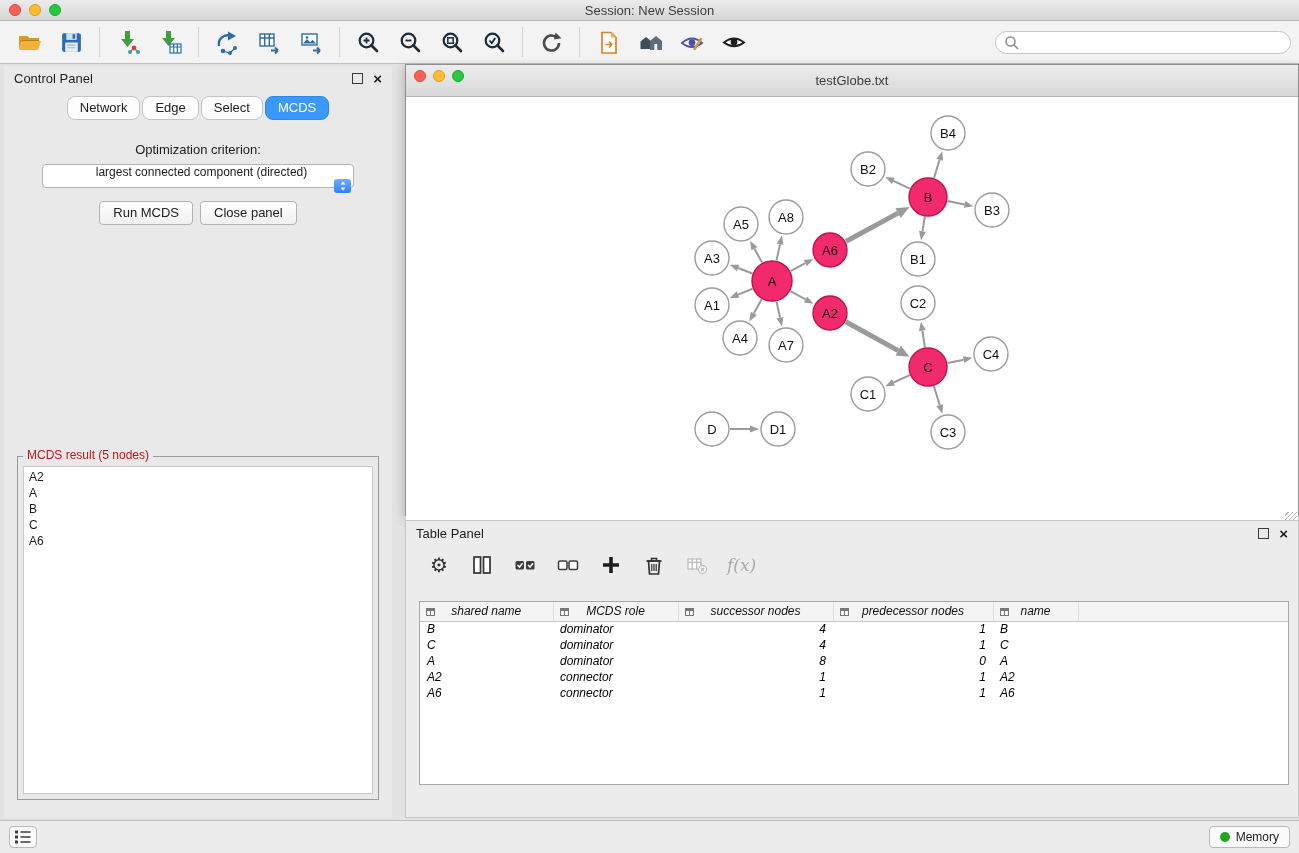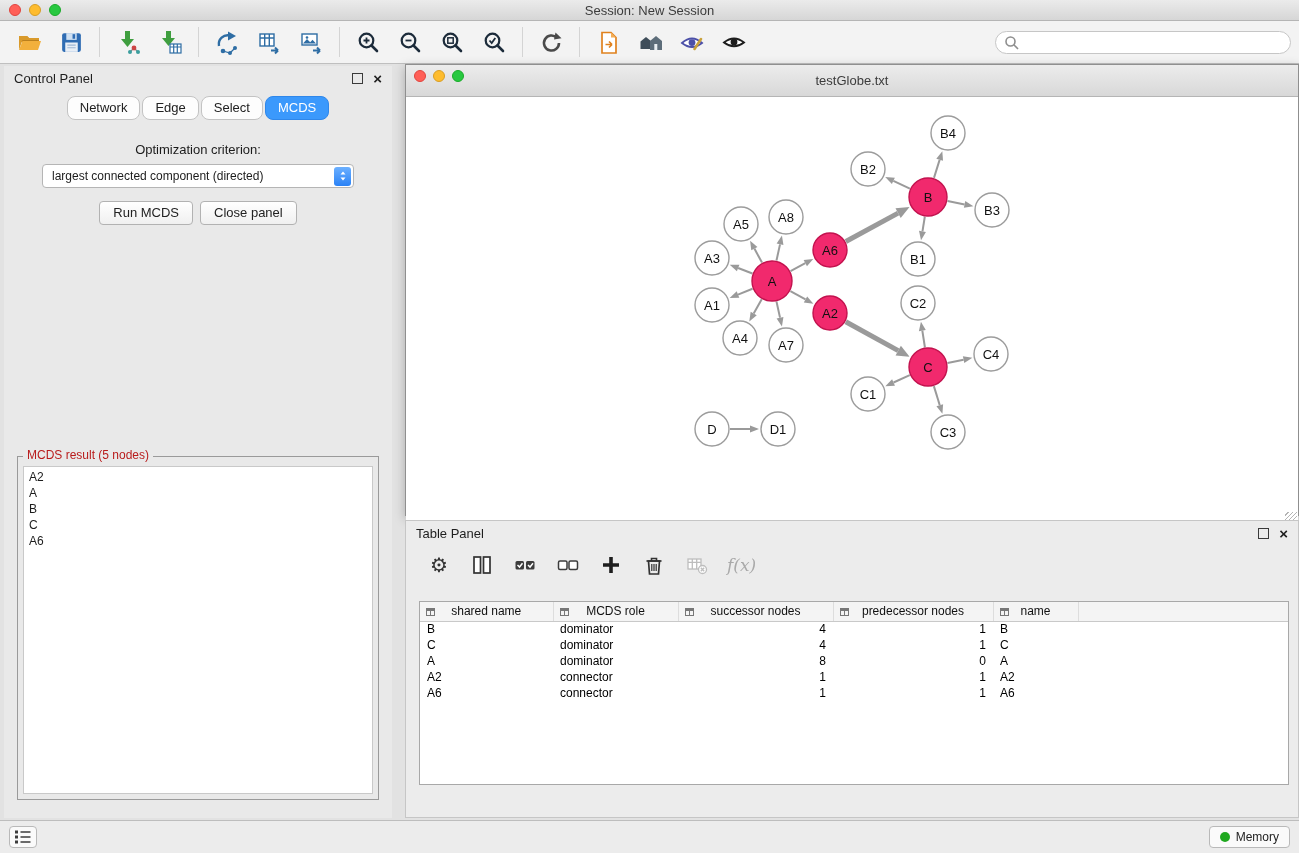--- a/index.html
+++ b/index.html
@@ -35,21 +35,21 @@
   .close-ic { font-size:15px; font-weight:bold; color:#1e1e1e; line-height:11px; cursor:pointer; }
 
   
   .control-panel { position:absolute; left:4px; top:66px; width:388px; height:752px; background:#e9e9e9; }
   .cp-tabs { display:flex; justify-content:center; margin-top:6px; gap:2px; }
   .cp-tab { font-size:13px; padding:3px 12px 4px; background:#fdfdfd; border:1px solid #c3c3c3;
     border-radius:8px; color:#222; }
   .cp-tab.active { background:#3b99fc; border-color:#2f87ea; color:#fff; }
   .opt-label { text-align:center; font-size:13px; margin-top:22px; }
   .criterion-select { width:312px; height:24px; margin:7px auto 0; background:#fff; border:1px solid #b5b5b5;
-    border-radius:4px; display:flex; align-items:center; padding:0 2px 0 9px; font-size:12px; cursor:pointer; }
+    border-radius:4px; display:flex; align-items:center; padding:0 2px 0 9px; font-size:12px; cursor:pointer;flex-direction:column; }
   .pop-arrows { margin-left:auto; width:17px; height:19px; border-radius:3px;
     background:linear-gradient(#6cb0ff,#2a82f6); display:flex; align-items:center; justify-content:center; }
   .cp-buttons { display:flex; justify-content:center; gap:7px; margin-top:13px; }
   .cp-btn { font-size:13px; padding:3px 13px 4px; background:linear-gradient(#ffffff,#f0f0f0);
     border:1px solid #b2b2b2; border-radius:4px; color:#222; }
   .groupbox { position:absolute; left:13px; right:13px; top:390px; bottom:18px; border:1px solid #9a9a9a; }
   .gb-legend { position:absolute; top:-9px; left:5px; background:#e9e9e9; padding:0 4px; font-size:12px; color:#b91c1c; }
   .result-list { position:absolute; left:5px; right:5px; top:9px; bottom:5px; background:#fff;
     border:1px solid #c9c9c9; font-size:12px; padding:2px 5px; overflow:auto; }
   .result-item { line-height:16px; cursor:default; }
@@ -67,21 +67,21 @@
 
   
   .table-panel { position:absolute; left:405px; top:520px; width:894px; height:298px; background:#ececec;
     border:1px solid #c6c6c6; }
   .tp-toolbar { height:40px; display:flex; align-items:center; padding:0 20px; gap:17px; }
   .tp-ibtn { background:transparent; border:none; display:flex; align-items:center; justify-content:center;
     width:26px; height:26px; }
   .gear-glyph { font-size:20px; color:#333; }
   .fx-label { font-family:"DejaVu Serif", serif; font-style:italic; font-size:17px; color:#a9a9a9; }
   .tp-table-wrap { position:absolute; left:13px; right:9px; top:80px; bottom:32px; background:#fff;
-    border:1px solid #a8a8a8; overflow:hidden; }
+    border:1px solid #a8a8a8; overflow:hidden;font-style:italic; }
   table.node-table { border-collapse:collapse; width:100%; table-layout:fixed; font-size:12px; }
   .node-table thead th { background:#f4f4f4; border-right:1px solid #ddd; border-bottom:1px solid #c9c9c9;
     font-weight:normal; height:19px; position:relative; color:#111; }
   .node-table thead th.filler { border-right:none; }
   .col-icon { position:absolute; left:6px; top:6px; width:9px; height:8px; border:1px solid #777;
     border-top:3px solid #777; background:linear-gradient(to right, transparent 3px, #777 3px, #777 4px, transparent 4px); }
   .node-table td { height:16px; padding:0 7px; white-space:nowrap; overflow:hidden; color:#000; }
   .node-table td.num { text-align:right; }
   .tp-tabs { position:absolute; bottom:7px; left:0; right:0; display:flex; justify-content:center; gap:3px; }
   .tp-tab { font-size:12px; padding:2px 11px 3px; background:#fdfdfd; border:1px solid #c0c0c0;

